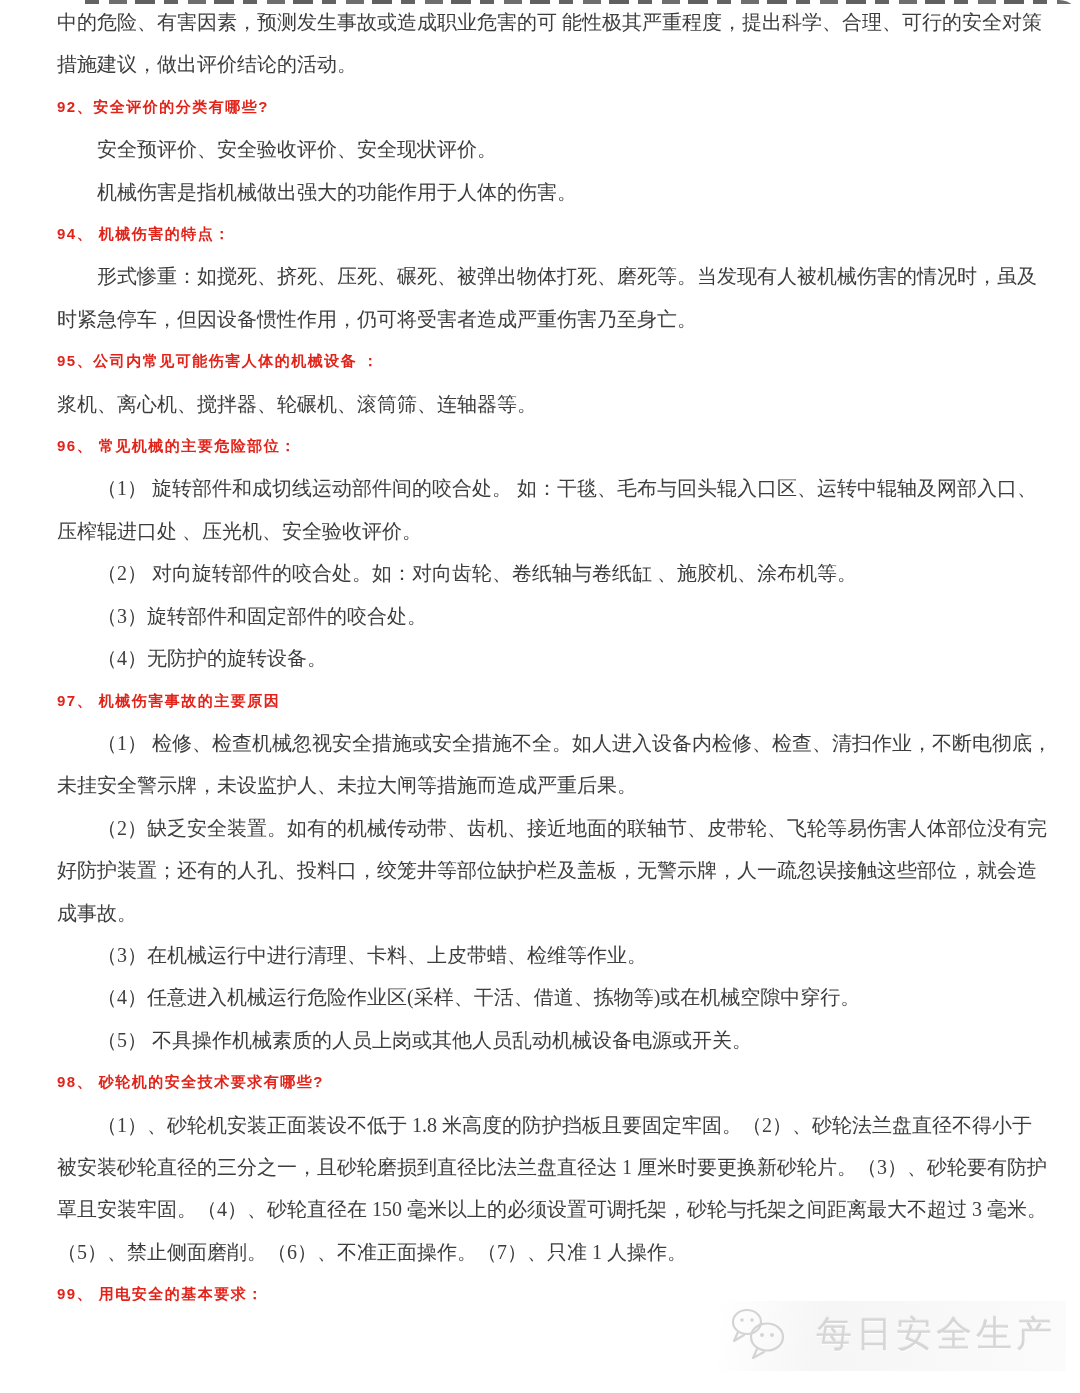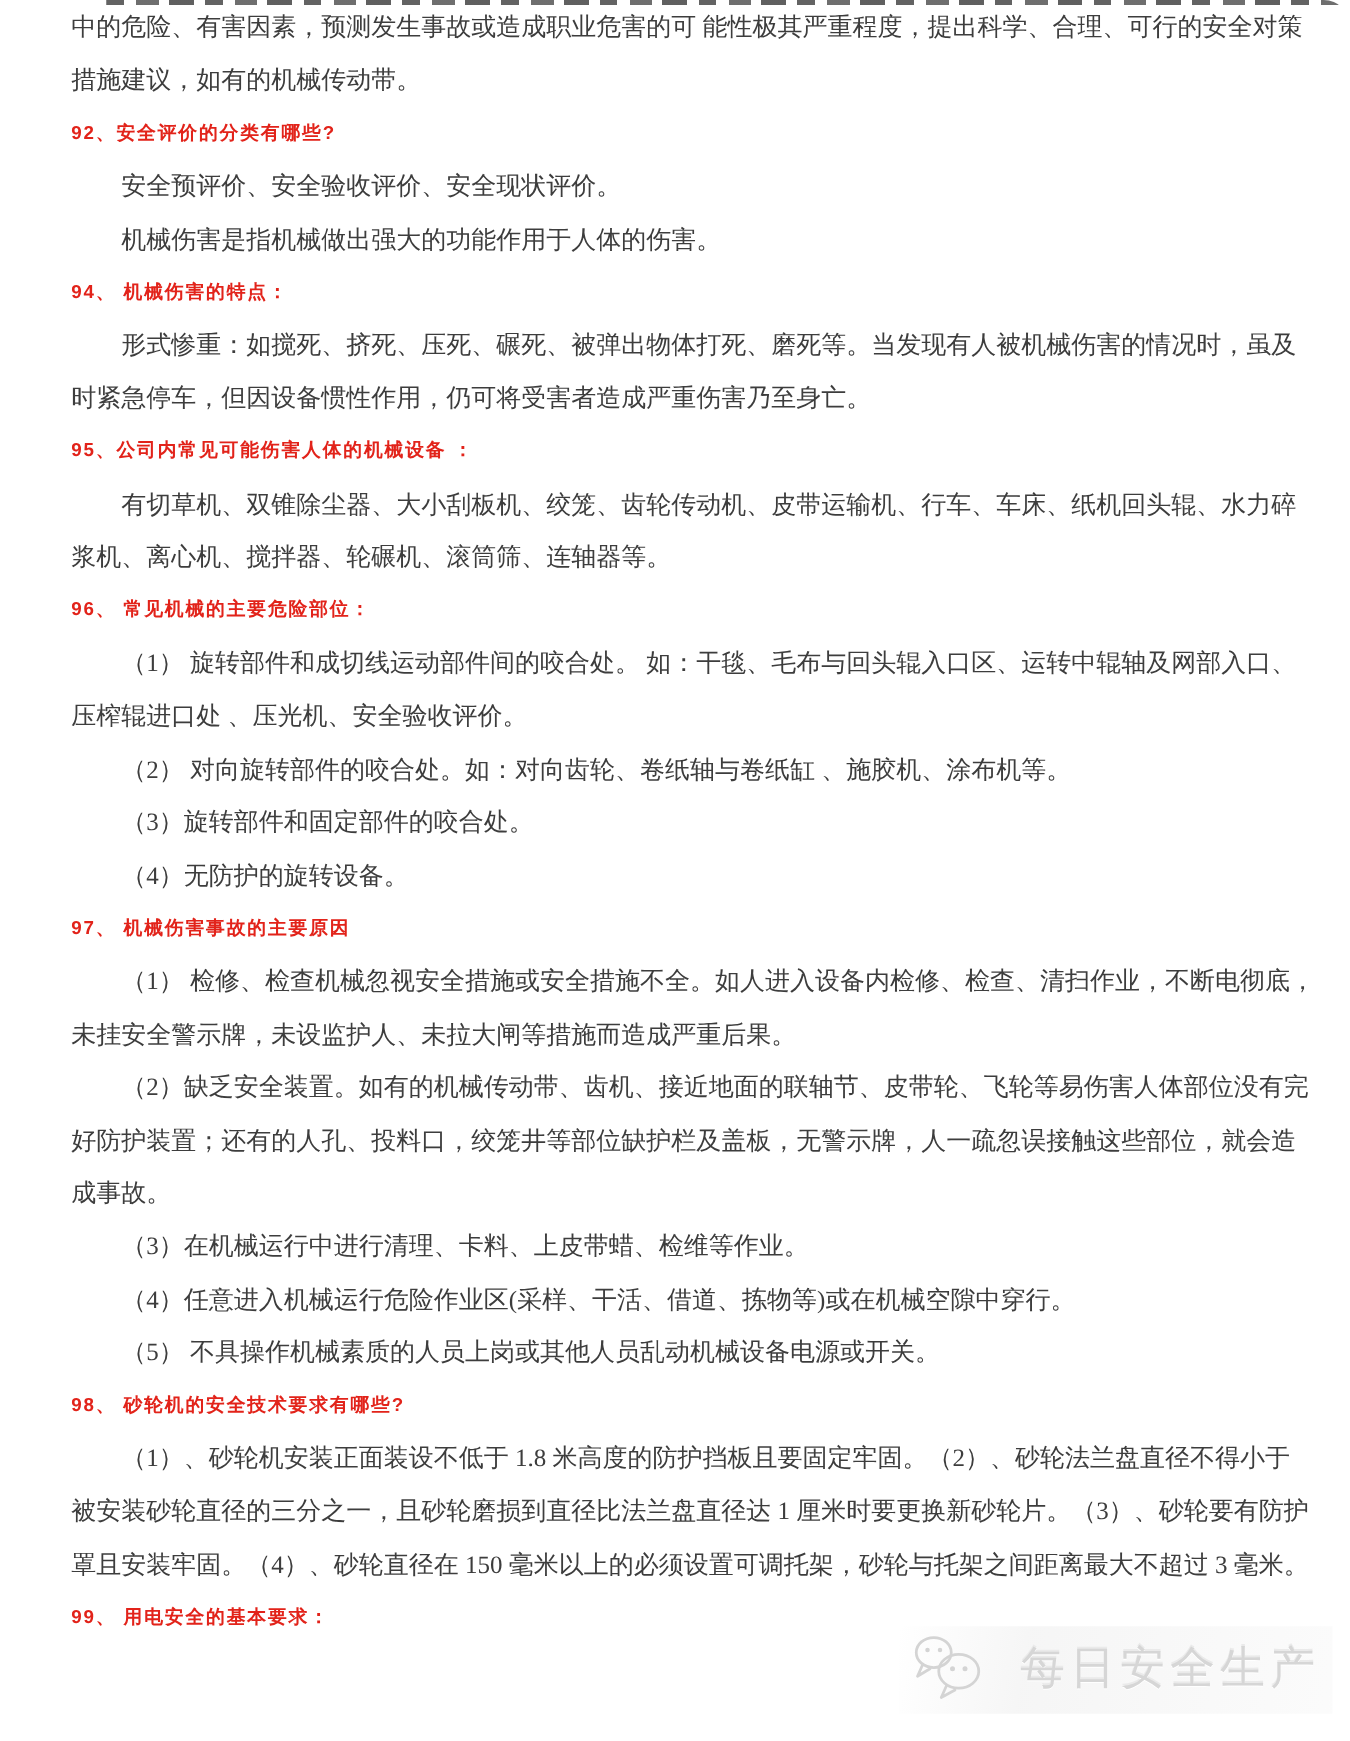--- a/index.html
+++ b/index.html
@@ -61,49 +61,49 @@
 </head>
 <body>
 
 <div class="page">
 
   <div class="cut-strip"></div>
 
   <div class="content">
 
   <div class="line">中的危险、有害因素，预测发生事故或造成职业危害的可 能性极其严重程度，提出科学、合理、可行的安全对策</div>
-      <div class="line">措施建议，如有的机械传动带。</div>
+      <div class="line">措施建议，做出评价结论的活动。</div>
       <div class="heading">92、安全评价的分类有哪些?</div>
       <div class="line indent">安全预评价、安全验收评价、安全现状评价。</div>
       <div class="line indent">机械伤害是指机械做出强大的功能作用于人体的伤害。</div>
       <div class="heading">94、 机械伤害的特点：</div>
       <div class="line indent">形式惨重：如搅死、挤死、压死、碾死、被弹出物体打死、磨死等。当发现有人被机械伤害的情况时，虽及</div>
       <div class="line">时紧急停车，但因设备惯性作用，仍可将受害者造成严重伤害乃至身亡。</div>
       <div class="heading">95、公司内常见可能伤害人体的机械设备 ：</div>
-      <div class="line indent">有切草机、双锥除尘器、大小刮板机、绞笼、齿轮传动机、皮带运输机、行车、车床、纸机回头辊、水力碎</div>
       <div class="line">浆机、离心机、搅拌器、轮碾机、滚筒筛、连轴器等。</div>
       <div class="heading">96、 常见机械的主要危险部位：</div>
       <div class="line indent">（1） 旋转部件和成切线运动部件间的咬合处。 如：干毯、毛布与回头辊入口区、运转中辊轴及网部入口、</div>
       <div class="line">压榨辊进口处 、压光机、安全验收评价。</div>
       <div class="line indent">（2） 对向旋转部件的咬合处。如：对向齿轮、卷纸轴与卷纸缸 、施胶机、涂布机等。</div>
       <div class="line indent">（3）旋转部件和固定部件的咬合处。</div>
       <div class="line indent">（4）无防护的旋转设备。</div>
       <div class="heading">97、 机械伤害事故的主要原因</div>
       <div class="line indent">（1） 检修、检查机械忽视安全措施或安全措施不全。如人进入设备内检修、检查、清扫作业，不断电彻底，</div>
       <div class="line">未挂安全警示牌，未设监护人、未拉大闸等措施而造成严重后果。</div>
       <div class="line indent">（2）缺乏安全装置。如有的机械传动带、齿机、接近地面的联轴节、皮带轮、飞轮等易伤害人体部位没有完</div>
       <div class="line">好防护装置；还有的人孔、投料口，绞笼井等部位缺护栏及盖板，无警示牌，人一疏忽误接触这些部位，就会造</div>
       <div class="line">成事故。</div>
       <div class="line indent">（3）在机械运行中进行清理、卡料、上皮带蜡、检维等作业。</div>
       <div class="line indent">（4）任意进入机械运行危险作业区(采样、干活、借道、拣物等)或在机械空隙中穿行。</div>
       <div class="line indent">（5） 不具操作机械素质的人员上岗或其他人员乱动机械设备电源或开关。</div>
       <div class="heading">98、 砂轮机的安全技术要求有哪些?</div>
       <div class="line indent">（1）、砂轮机安装正面装设不低于 1.8 米高度的防护挡板且要固定牢固。（2）、砂轮法兰盘直径不得小于</div>
       <div class="line">被安装砂轮直径的三分之一，且砂轮磨损到直径比法兰盘直径达 1 厘米时要更换新砂轮片。（3）、砂轮要有防护</div>
       <div class="line">罩且安装牢固。（4）、砂轮直径在 150 毫米以上的必须设置可调托架，砂轮与托架之间距离最大不超过 3 毫米。</div>
+      <div class="line">（5）、禁止侧面磨削。（6）、不准正面操作。（7）、只准 1 人操作。</div>
       <div class="heading">99、 用电安全的基本要求：</div>
     </div>
 
   <div class="watermark">
     <span class="wm-icon">
       <svg width="66" height="54" viewBox="0 0 66 54" xmlns="http://www.w3.org/2000/svg">
         <g fill="none" stroke="#d4d4d4" stroke-width="2.2" stroke-linejoin="round" stroke-linecap="round">
           <ellipse cx="22" cy="15" rx="14" ry="12"></ellipse>
           <path d="M13 25 L9 34 L19 28"></path>
           <ellipse cx="42" cy="30" rx="16" ry="13.5"></ellipse>

